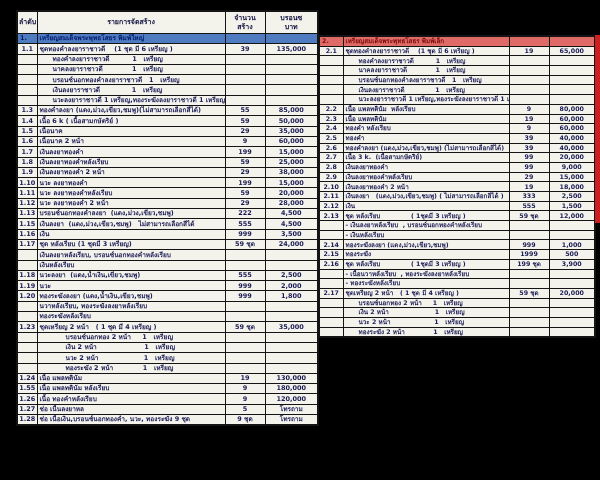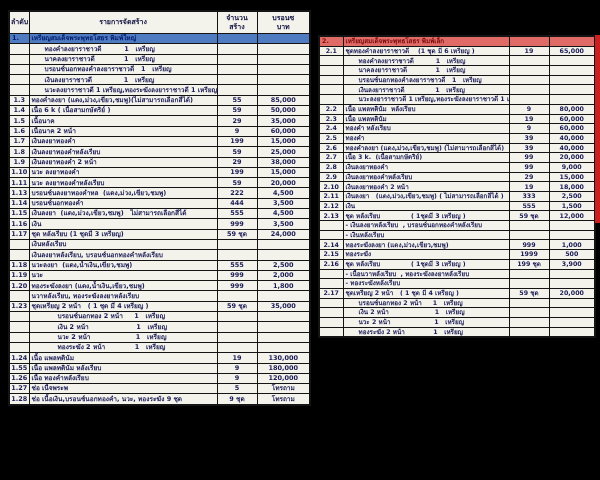--- a/index.html
+++ b/index.html
@@ -37,21 +37,21 @@
   .tbl-small tr.section td{background:var(--sec2-bg);color:var(--sec2-tx);}
   tr.section td:nth-child(1){text-align:left;padding-left:2px;}
   .red-edge{
     position:absolute;right:0;top:35px;width:5px;height:188px;
     background:var(--accent-red);
   }
 </style>
 </head>
 <body>
 
-<table class="tbl tbl-large" style="left:8px;top:10px;width:301px;">
+<table class="tbl tbl-large" style="left:16px;top:10px;width:301px;">
   <colgroup>
     <col style="width:20px">
       <col style="width:188px">
       <col style="width:40px">
       <col style="width:53px">
   </colgroup>
   <thead>
       <tr>
         <th>ลำดับ</th>
         <th>รายการจัดสร้าง</th>
@@ -62,20 +62,26 @@
       </tr>
     </thead>
   <tbody>
       <tr class="section">
         <td>1.</td>
         <td>เหรียญสมเด็จพระพุทธโสธร พิมพ์ใหญ่</td>
         <td></td>
         <td></td>
       </tr>
       <tr>
+        <td>1.1</td>
+        <td>ชุดทองคำลงยาราชาวดี    (1 ชุด มี 6 เหรียญ )</td>
+        <td>39</td>
+        <td>135,000</td>
+      </tr>
+      <tr>
         <td></td>
         <td style="padding-left: 15px;">ทองคำลงยาราชาวดี          1   เหรียญ</td>
         <td></td>
         <td></td>
       </tr>
       <tr>
         <td></td>
         <td style="padding-left: 15px;">นาคลงยาราชาวดี             1   เหรียญ</td>
         <td></td>
         <td></td>
@@ -146,30 +152,30 @@
         <td>199</td>
         <td>15,000</td>
       </tr>
       <tr>
         <td>1.11</td>
         <td>นวะ ลงยาทองคำหลังเรียบ</td>
         <td>59</td>
         <td>20,000</td>
       </tr>
       <tr>
+        <td>1.12</td>
+        <td>นวะ ลงยาทองคำ 2 หน้า</td>
+        <td>29</td>
+        <td>28,000</td>
+      </tr>
+      <tr>
         <td>1.13</td>
-        <td>บรอนซ์นลงยาทองคำหล  (แดง,ม่วง,เขียว,ชมพู)</td>
+        <td>บรอนซ์นอกทองคำลงยา  (แดง,ม่วง,เขียว,ชมพู)</td>
         <td>222</td>
         <td>4,500</td>
-      </tr>
-      <tr>
-        <td>1.14</td>
-        <td>บรอนซ์นอกทองคำ</td>
-        <td>444</td>
-        <td>3,500</td>
       </tr>
       <tr>
         <td>1.15</td>
         <td>เงินลงยา  (แดง,ม่วง,เขียว,ชมพู)   ไม่สามารถเลือกสีได้</td>
         <td>555</td>
         <td>4,500</td>
       </tr>
       <tr>
         <td>1.16</td>
         <td>เงิน</td>
@@ -177,27 +183,27 @@
         <td>3,500</td>
       </tr>
       <tr>
         <td>1.17</td>
         <td>ชุด หลังเรียบ (1 ชุดมี 3 เหรียญ)</td>
         <td>59 ชุด</td>
         <td>24,000</td>
       </tr>
       <tr>
         <td></td>
+        <td>เงินลงยาหลังเรียบ, บรอนซ์นอกทองคำหลังเรียบ</td>
+        <td></td>
+        <td></td>
+      </tr>
+      <tr>
+        <td></td>
         <td>เงินหลังเรียบ</td>
-        <td></td>
-        <td></td>
-      </tr>
-      <tr>
-        <td></td>
-        <td>เงินลงยาหลังเรียบ, บรอนซ์นอกทองคำหลังเรียบ</td>
         <td></td>
         <td></td>
       </tr>
       <tr>
         <td>1.18</td>
         <td>นวะลงยา  (แดง,น้ำเงิน,เขียว,ชมพู)</td>
         <td>555</td>
         <td>2,500</td>
       </tr>
       <tr>
@@ -212,20 +218,26 @@
         <td>999</td>
         <td>1,800</td>
       </tr>
       <tr>
         <td></td>
         <td>นวาหลังเรียบ, ทองระฆังลงยาหลังเรียบ</td>
         <td></td>
         <td></td>
       </tr>
       <tr>
+        <td></td>
+        <td>ทองระฆังหลังเรียบ</td>
+        <td></td>
+        <td></td>
+      </tr>
+      <tr>
         <td>1.23</td>
         <td>ชุดเหรียญ 2 หน้า   ( 1 ชุด มี 4 เหรียญ )</td>
         <td>59 ชุด</td>
         <td>35,000</td>
       </tr>
       <tr>
         <td></td>
         <td style="padding-left: 28px;">บรอนซ์นอกทอง 2 หน้า     1   เหรียญ</td>
         <td></td>
         <td></td>
@@ -261,21 +273,21 @@
         <td>180,000</td>
       </tr>
       <tr>
         <td>1.26</td>
         <td>เนื้อ ทองคำหลังเรียบ</td>
         <td>9</td>
         <td>120,000</td>
       </tr>
       <tr>
         <td>1.27</td>
-        <td>ช่อ เนื้จพระพ</td>
+        <td>ช่อ เนื้นลงยาหล</td>
         <td>5</td>
         <td>โทรถาม</td>
       </tr>
       <tr>
         <td>1.28</td>
         <td>ช่อ เนื้อเงิน,บรอนซ์นอกทองคำ, นวะ, ทองระฆัง 9 ชุด</td>
         <td>9 ชุด</td>
         <td>โทรถาม</td>
       </tr>
     </tbody>

